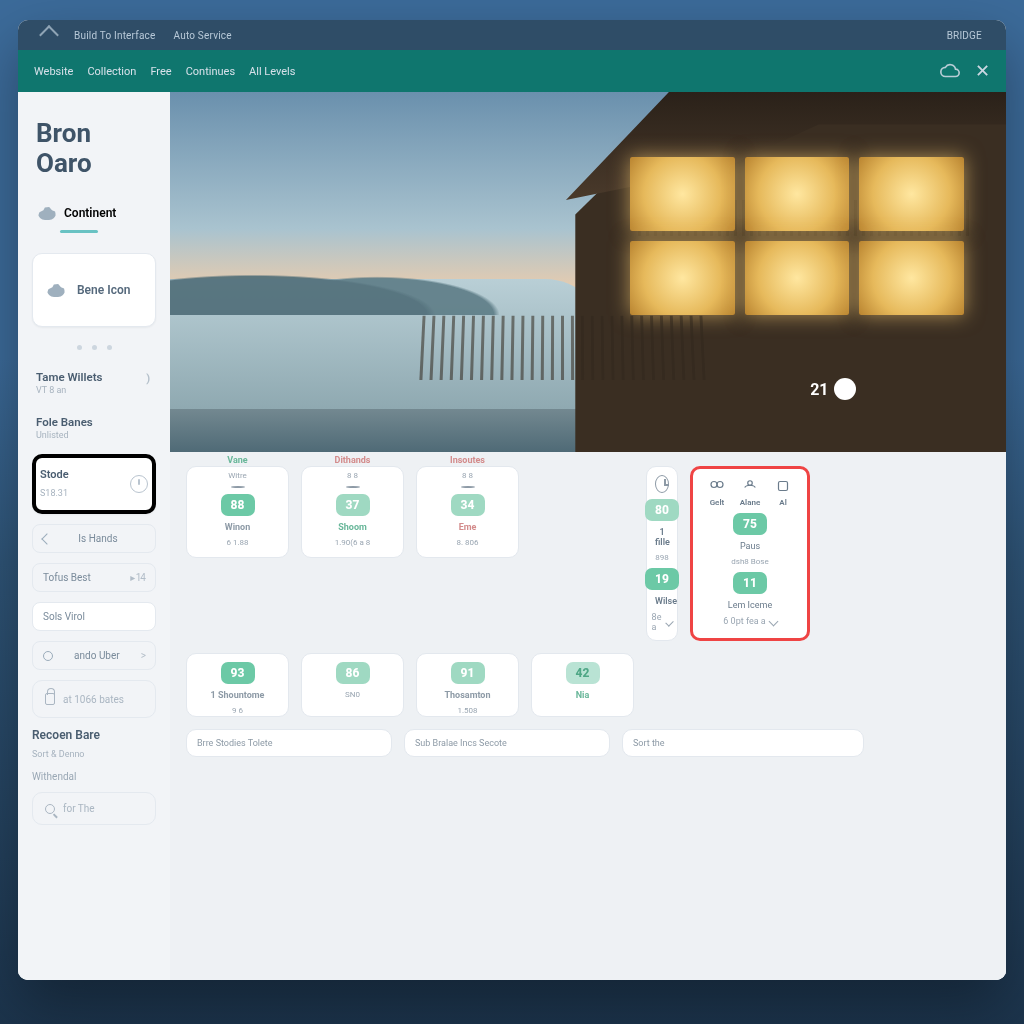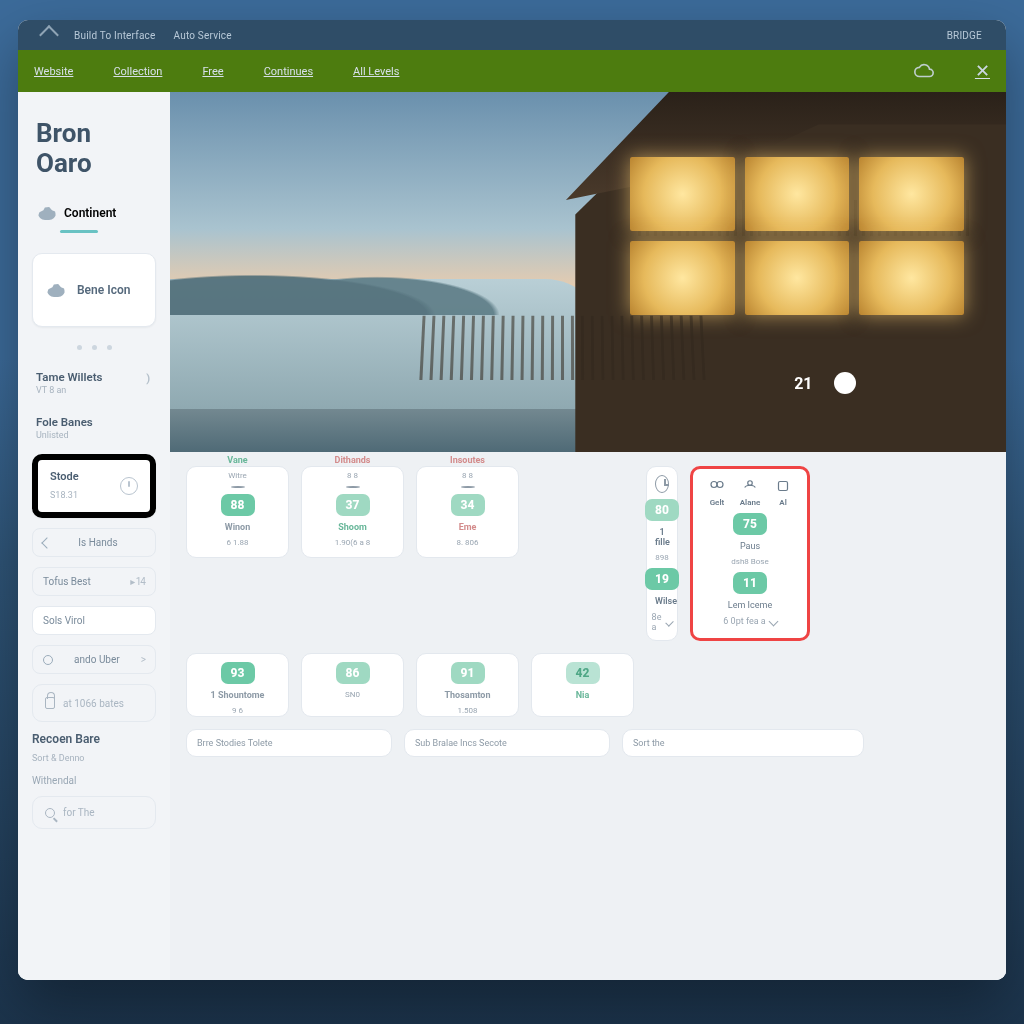--- a/index.html
+++ b/index.html
@@ -18,22 +18,22 @@
   .titlebar {
     height: 30px; background: #2f4d67; color: #b8c9d8; font-size: 10px;
     display: flex; align-items: center; padding: 0 24px; gap: 18px;
   }
   .titlebar .chev { width:14px;height:14px;border:2px solid #b8c9d8;border-left:none;border-bottom:none;transform:rotate(-45deg);opacity:.7 }
   .titlebar .spacer{flex:1}
   .titlebar span{letter-spacing:.2px}
 
   
   .navbar {
-    height: 42px; background: #4d7c0f; color: #d7e1ea; font-size: 11px;
-    display:flex; align-items:center; padding:0 16px; gap:40px;text-decoration:underline;
+    height: 42px; background: #0f766e; color: #d7e1ea; font-size: 11px;
+    display:flex; align-items:center; padding:0 16px; gap:14px;
   }
   .navbar .spacer{flex:1}
   .navbar .icn{width:22px;height:22px;display:flex;align-items:center;justify-content:center;color:#c6d4e0;opacity:.9}
   .navbar .close{font-size:18px;line-height:1;color:#cbd7e2;cursor:pointer}
 
   
   .content{flex:1;display:flex;background:#f2f4f7}
   .sidebar{width:224px;background:#f2f4f7;padding:26px 14px 10px 14px;display:flex;flex-direction:column;gap:10px;overflow:hidden}
   .page-title{font-size:26px;font-weight:700;color:#3f5468;margin:0 8px 14px 4px}
   .sb-tab{display:flex;align-items:center;gap:8px;color:#000000;font-size:12px;font-weight:600;padding:4px 6px}
@@ -45,21 +45,21 @@
   .pill{background:#fff;border:1px solid #e4e9ef;border-radius:10px;padding:29px 14px;display:flex;align-items:center;gap:12px;color:#55697c;font-size:12px;font-weight:600;box-shadow:0 1px 2px rgba(20,30,40,.05)}
   .pill .ico{width:18px;height:14px;position:relative}
 
   .dots{display:flex;gap:10px;justify-content:center;margin:8px 0 4px}
   .dots span{width:5px;height:5px;border-radius:50%;background:#cdd6df}
 
   .sb-item{padding:6px 4px 4px;position:relative;color:#5c6f82;font-size:10px}
   .sb-item .t{font-size:11.5px;color:#4a5d70;font-weight:600;display:block}
   .sb-item .s{color:#a7b3bf;font-size:9px}
   .sb-item .arrow{position:absolute;right:6px;top:8px;color:#b5c0cb;font-size:11px;font-weight:700}
-  .sb-card{background:#fff;border:6px solid #000000;border-radius:10px;padding:10px 12px;box-shadow:0 1px 2px rgba(20,30,40,.05);display:flex;align-items:center;justify-content:space-between}
+  .sb-card{background:#fff;border:4px solid #000000;border-radius:10px;padding:10px 4px;box-shadow:0 1px 2px rgba(20,30,40,.05);display:flex;align-items:center;justify-content:space-between}
   .sb-card .col .t{font-size:11px;color:#4a5d70;font-weight:600;display:block}
   .sb-card .col .s{font-size:9px;color:#a7b3bf}
   .sb-card .knob{width:18px;height:18px;border:1.5px solid #b9c4cf;border-radius:50%;position:relative}
   .sb-card .knob::after{content:"";position:absolute;left:7px;top:3px;width:2px;height:6px;background:#b9c4cf;border-radius:2px}
 
   .sb-row{display:flex;align-items:center;justify-content:space-between;border:1px solid #e4e9ef;border-radius:8px;padding:8px 10px;font-size:10px;color:#7a8b9b;background:#f2f4f7}
   .sb-row.white{background:#fff}
   .sb-row .chev-left{width:8px;height:8px;border:1.5px solid #9bacbb;border-right:none;border-top:none;transform:rotate(45deg)}
   .sb-row .bullet{width:10px;height:10px;border:1.5px solid #9bacbb;border-radius:50%}
   .sb-row .trail{color:#b2bdc8;font-size:10px;letter-spacing:-1px}
@@ -101,21 +101,21 @@
   }
   .roof{position:absolute;right:0;top:0;width:56%;height:30%;
     background:linear-gradient(180deg,#2a2119,#4a3a2b);
     clip-path:polygon(6% 100%, 28% 0%, 100% 0%, 100% 30%, 60% 30%, 40% 70%);}
   .balcony{position:absolute;right:4%;top:30%;width:40%;height:10%;background:repeating-linear-gradient(90deg,#2c2218 0 3px, transparent 3px 8px);opacity:.6}
   .windows{position:absolute;right:5%;top:18%;width:40%;height:44%;display:grid;grid-template-columns:repeat(3,1fr);grid-template-rows:repeat(2,1fr);gap:10px}
   .windows span{background:radial-gradient(circle at 50% 50%, #ffe7a0, #e6b95b 60%, #b98430);border-radius:2px;box-shadow:0 0 20px rgba(255,210,120,.6)}
   .deck{position:absolute;left:30%;top:62%;width:34%;height:18%;background:repeating-linear-gradient(90deg,#2f251b 0 3px, transparent 3px 10px);opacity:.55;transform:perspective(400px) rotateX(8deg)}
   .path{position:absolute;right:0;bottom:0;width:42%;height:26%;background:linear-gradient(180deg,#a79278,#7c6b55);clip-path:polygon(30% 0,100% 0,100% 100%,0 100%)}
 
-  .hero-badge{position:absolute;right:18%;bottom:58px;display:flex;align-items:center;gap:21px;color:#fff;font-weight:700;font-size:16px}
+  .hero-badge{position:absolute;right:18%;bottom:52px;display:flex;align-items:center;gap:5px;color:#fff;font-weight:700;font-size:16px}
   .hero-badge .bubble{width:22px;height:22px;border-radius:50%;background:#fff}
 
   
   .dash{flex:1;padding:14px 16px 12px;background:#eef1f4;overflow:hidden}
   .grid{display:grid;grid-template-columns:103px 103px 103px 103px 32px 120px 168px;gap:12px}
   .card{background:#fff;border:1px solid #e3e8ee;border-radius:10px;padding:8px 6px 10px;display:flex;flex-direction:column;align-items:center;gap:6px}
   .card .head{font-size:9px;font-weight:700;color:#5f7284}
   .switch{width:34px;height:16px;border-radius:10px;background:#d7dee6;position:relative}
   .switch::after{content:"";position:absolute;right:1px;top:1px;width:14px;height:14px;border-radius:50%;background:#5fc6a0}
   .status-dot{width:18px;height:18px;border-radius:50%;background:#63c7a4;display:inline-block}

